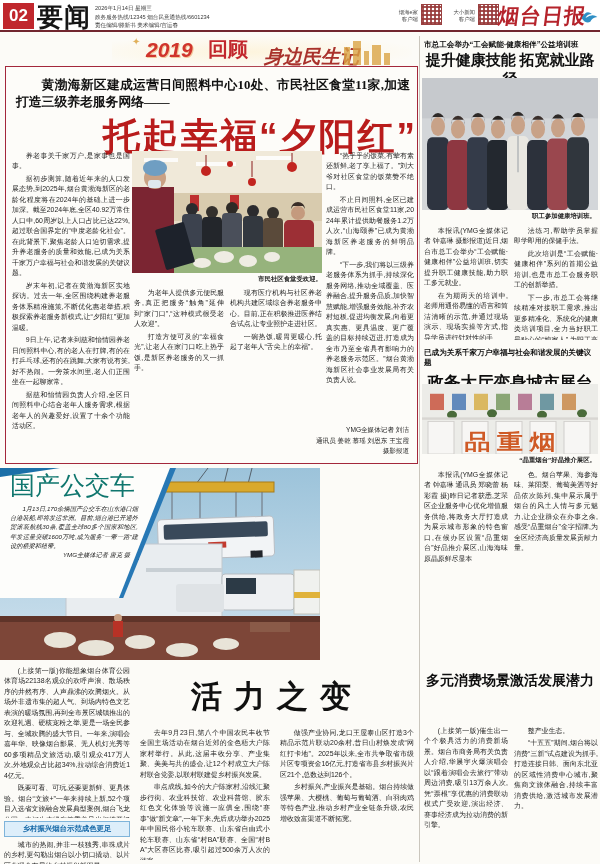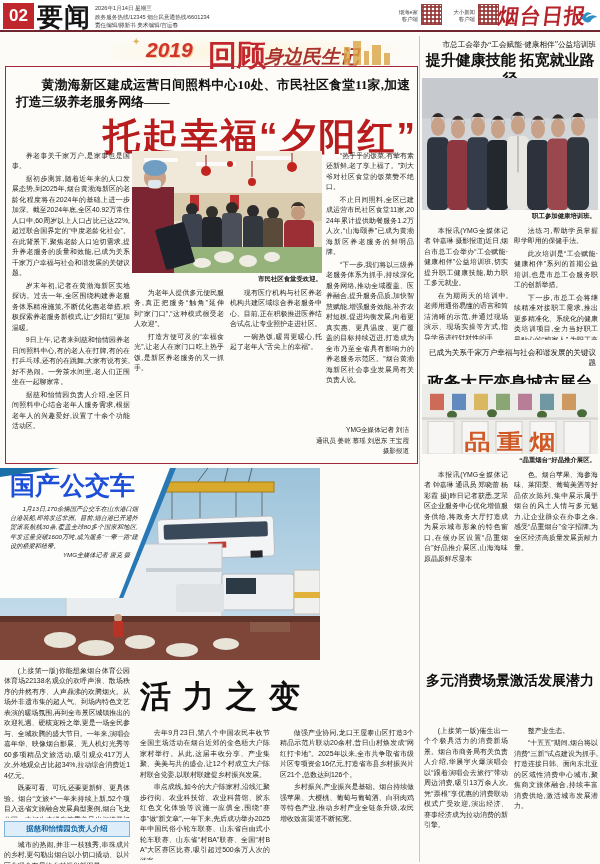--- a/index.html
+++ b/index.html
@@ -18,52 +18,52 @@
   .qr{position:absolute;top:4px;width:21px;height:21px;border:1px solid #9a4040;
     background:repeating-linear-gradient(0deg,rgba(150,55,55,.85) 0 2px,transparent 2px 4px),
                repeating-linear-gradient(90deg,rgba(150,55,55,.85) 0 2px,#fff 2px 4px)}
   .masthead{position:absolute;left:498px;top:2px;font-family:"Liberation Serif",serif;font-weight:900;
     font-size:21px;color:#b5232b;transform:skewX(-7deg);letter-spacing:1px}
   
   .banner{position:absolute;left:112px;top:36px;width:300px;height:32px;
     background:radial-gradient(ellipse at 45% 50%,#fdf4dd 0%,rgba(253,247,232,0) 75%);z-index:3}
   .banner .yr{position:absolute;left:34px;top:2px;font-size:21px;font-weight:900;font-style:italic;color:#d0342c;
     text-shadow:1px 1px 0 #f3c79b}
-  .banner .hui{position:absolute;left:96px;top:0px;font-size:29px;font-weight:900;color:#c2272d;font-family:"Liberation Serif",serif}
+  .banner .hui{position:absolute;left:96px;top:0px;font-size:20px;font-weight:900;color:#c2272d;font-family:"Liberation Serif",serif}
   .banner .sub{position:absolute;left:152px;top:8px;font-size:19px;font-weight:bold;font-style:italic;color:#a9322c}
   .banner .spark{position:absolute;left:20px;top:0;font-size:10px;color:#e0b05a}
   .banner i{position:absolute;bottom:3px;background:#d9a445;opacity:.8}
   
   .mainbox{position:absolute;left:5px;top:66px;width:413px;height:398px;border:1.5px solid #a3273b;background:#fdfcf9}
   .kicker{position:absolute;left:10px;top:10px;width:394px;font-family:Liberation Serif, serif;
     font-weight:bold;font-size:12.8px;line-height:1.35;color:#111;text-align:justify;text-indent:2em}
   .mainhead{position:absolute;left:0;top:45px;width:100%;text-align:right;font-size:37px;font-weight:700;
     color:#b91c1c;letter-spacing:2px}
   .col{font-size:6.9px;line-height:1.52;color:#1d1d1d;overflow:hidden;word-break:break-all}
   .col p{text-indent:2em;text-align:justify;margin-bottom:2px}
   .cap{font-size:6.4px;font-weight:bold;color:#222;text-align:right;font-family:"Liberation Serif",serif}
   .byl{font-size:6.6px;line-height:1.6;color:#1d1d1d;text-align:right}
   
   .vrule{position:absolute;left:419px;top:36px;width:1px;height:826px;background:#cac6bd}
-  .rkicker{font-size:7.6px;font-weight:normal;color:#111;text-align:right;font-family:"Liberation Serif",serif}
+  .rkicker{font-size:7.6px;font-weight:bold;color:#111;text-align:left;font-family:"Liberation Serif",serif}
   .rhead{font-weight:900;color:#0e0e0e;text-align:center;font-family:"Liberation Serif",serif}
   
   .busphoto{position:absolute;left:0px;top:468px;width:320px;height:192px;overflow:hidden}
   .buspanel-blue{position:absolute;left:0px;top:468px;width:176px;height:130px;background:#2778b5;
     clip-path:polygon(0 0,100% 0,70% 100%,0 100%)}
   .buspanel{position:absolute;left:0px;top:468px;width:170px;height:130px;background:#fdfdfb;
     clip-path:polygon(0 0,100% 0,70% 100%,0 100%);padding:4px 8px 0 10px}
-  .bushead{font-family:"Liberation Serif",serif;font-weight:700;font-size:25px;line-height:1.15;color:#1d4ed8}
+  .bushead{font-family:"Liberation Serif",serif;font-weight:400;font-size:25px;line-height:1.15;color:#0f766e}
   .buscap{margin-top:3px;width:128px;font-size:6.2px;line-height:1.5;color:#222;font-style:italic;
     text-align:justify;word-break:break-all}
   .buscap .first{text-indent:2em;display:block}
   .busbyl{width:120px;text-align:right;font-size:6.2px;font-style:italic;color:#222;margin-top:1px}
   .bustri{position:absolute;left:0;top:468px;width:0;height:0;border-top:9px solid #1b6fa8;border-right:60px solid transparent}
   
-  .vithead{position:absolute;left:140px;top:676px;width:274px;font-size:31px;font-weight:900;
+  .vithead{position:absolute;left:140px;top:676px;width:274px;text-align:center;font-size:31px;font-weight:900;
     color:#101010;letter-spacing:12px}
   .blue-tag{width:126px;margin:3px 0 3px;background:#ddeefa;border:1px solid #7fb4da;color:#1266a6;
     font-size:7.4px;font-weight:bold;text-align:center;padding:2px 0}
 </style>
 </head>
 <body>
 
 <div class="page">
 
   <div class="hdr">
@@ -247,21 +247,21 @@
     <div class="busbyl">YMG全媒体记者 唐克 摄</div>
   </div>
   <div class="bustri"></div>
 
   <div class="vithead">活力之变</div>
   <div class="abs" style="left:4px;top:666px;width:126px;height:196px">
     <div class="col" style="height:152px">
         <p>(上接第一版)你能想象烟台体育公园体育场22138名观众的欢呼声浪、散场秩序的井然有序、人声鼎沸的欢腾烟火。从场外非遗市集的超人气、到场内特色文艺表演的暖场氛围,再到全市景区城镇推出的欢迎礼遇、硬核宠粉之举,更是一场全民参与、全城欢腾的盛大节日。一年来,演唱会嘉年华、映像烟台影展、无人机灯光秀等60多项精品文旅活动,吸引观众417万人次,外地观众占比超34%,拉动综合消费近14亿元。</p>
         <p>既要可看、可玩,还要更新鲜、更具体验。烟台“文旅+”一年来持续上新,52个项目入选省文旅融合发展典型案例,烟台飞龙公园、夹河生态绿廊等秀美风光相继开门迎客。</p>
       </div>
-    <div class="blue-tag">据慈和怡情园负责人介绍</div>
+    <div class="blue-tag">乡村振兴烟台示范成色更足</div>
     <div class="col" style="height:26px">
         <p>城市的热闹,并非一枝独秀,串珠成片的乡村,更勾勒出烟台以小切口撬动、以片区化理念布局的乡村振兴新图景。</p>
       </div>
   </div>
   <div class="col abs" style="left:140px;top:728px;width:130px;height:132px">
       <p>去年9月23日,第八个中国农民丰收节全国主场活动在烟台近郊的金色梧大户陈家村举行。从此,这届丰收分享、产业集聚、美美与共的盛会,让12个村成立大户陈村联合党委,以联村联建促乡村振兴发展。</p>
       <p>串点成线,如今的大户陈家村,沿线汇聚步行街、农业科技馆、农业科普馆、胶东红色文化体验等设施一应俱全,围绕“赛事”做“新文章”,一年下来,先后成功举办2025年中国民俗小轮车联赛、山东省自由式小轮车联赛、山东省“村BA”联赛、全国“村BA”大区赛区比赛,吸引超过500余万人次的游客。</p>
     </div>
   <div class="col abs" style="left:280px;top:728px;width:134px;height:132px">
       <p>做强产业协同,龙口王屋泰山区打造3个精品示范片联动20余村,昔日山村焕发成“网红打卡地”。2025年以来,全市共争取省市级片区专项资金16亿元,打造省市县乡村振兴片区21个,总数达到126个。</p>

